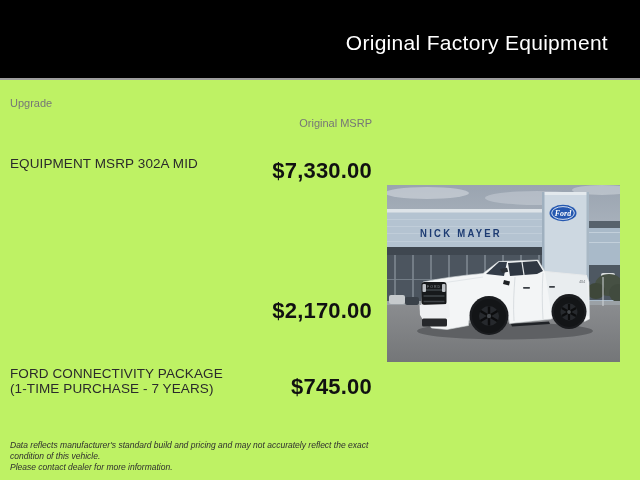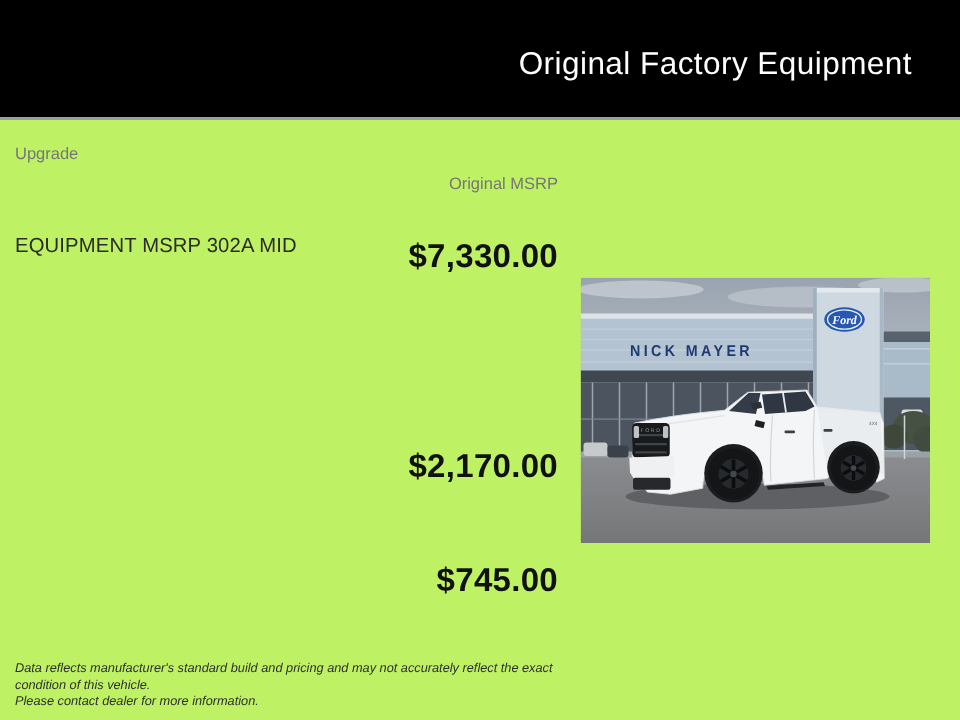--- a/index.html
+++ b/index.html
@@ -38,20 +38,21 @@
   </div>
 
   <div class="colhead upgrade">Upgrade</div>
   <div class="colhead msrp">Original MSRP</div>
 
   <div class="item-name name-1">EQUIPMENT MSRP 302A MID</div>
   <div class="item-price price-1">$7,330.00</div>
 
   <div class="item-price price-2">$2,170.00</div>
 
+  <div class="item-name name-3">FORD CONNECTIVITY PACKAGE (1-TIME PURCHASE - 7 YEARS)</div>
   <div class="item-price price-3">$745.00</div>
 
   <div class="photo">
     <svg width="233" height="177" viewBox="0 0 233 177" xmlns="http://www.w3.org/2000/svg">
       <defs>
         <linearGradient id="sky" x1="0" y1="0" x2="0" y2="1">
           <stop offset="0" stop-color="#9aa4b0"></stop>
             <stop offset="1" stop-color="#c6cdd5"></stop>
         </linearGradient>
         <linearGradient id="lot" x1="0" y1="0" x2="0" y2="1">

